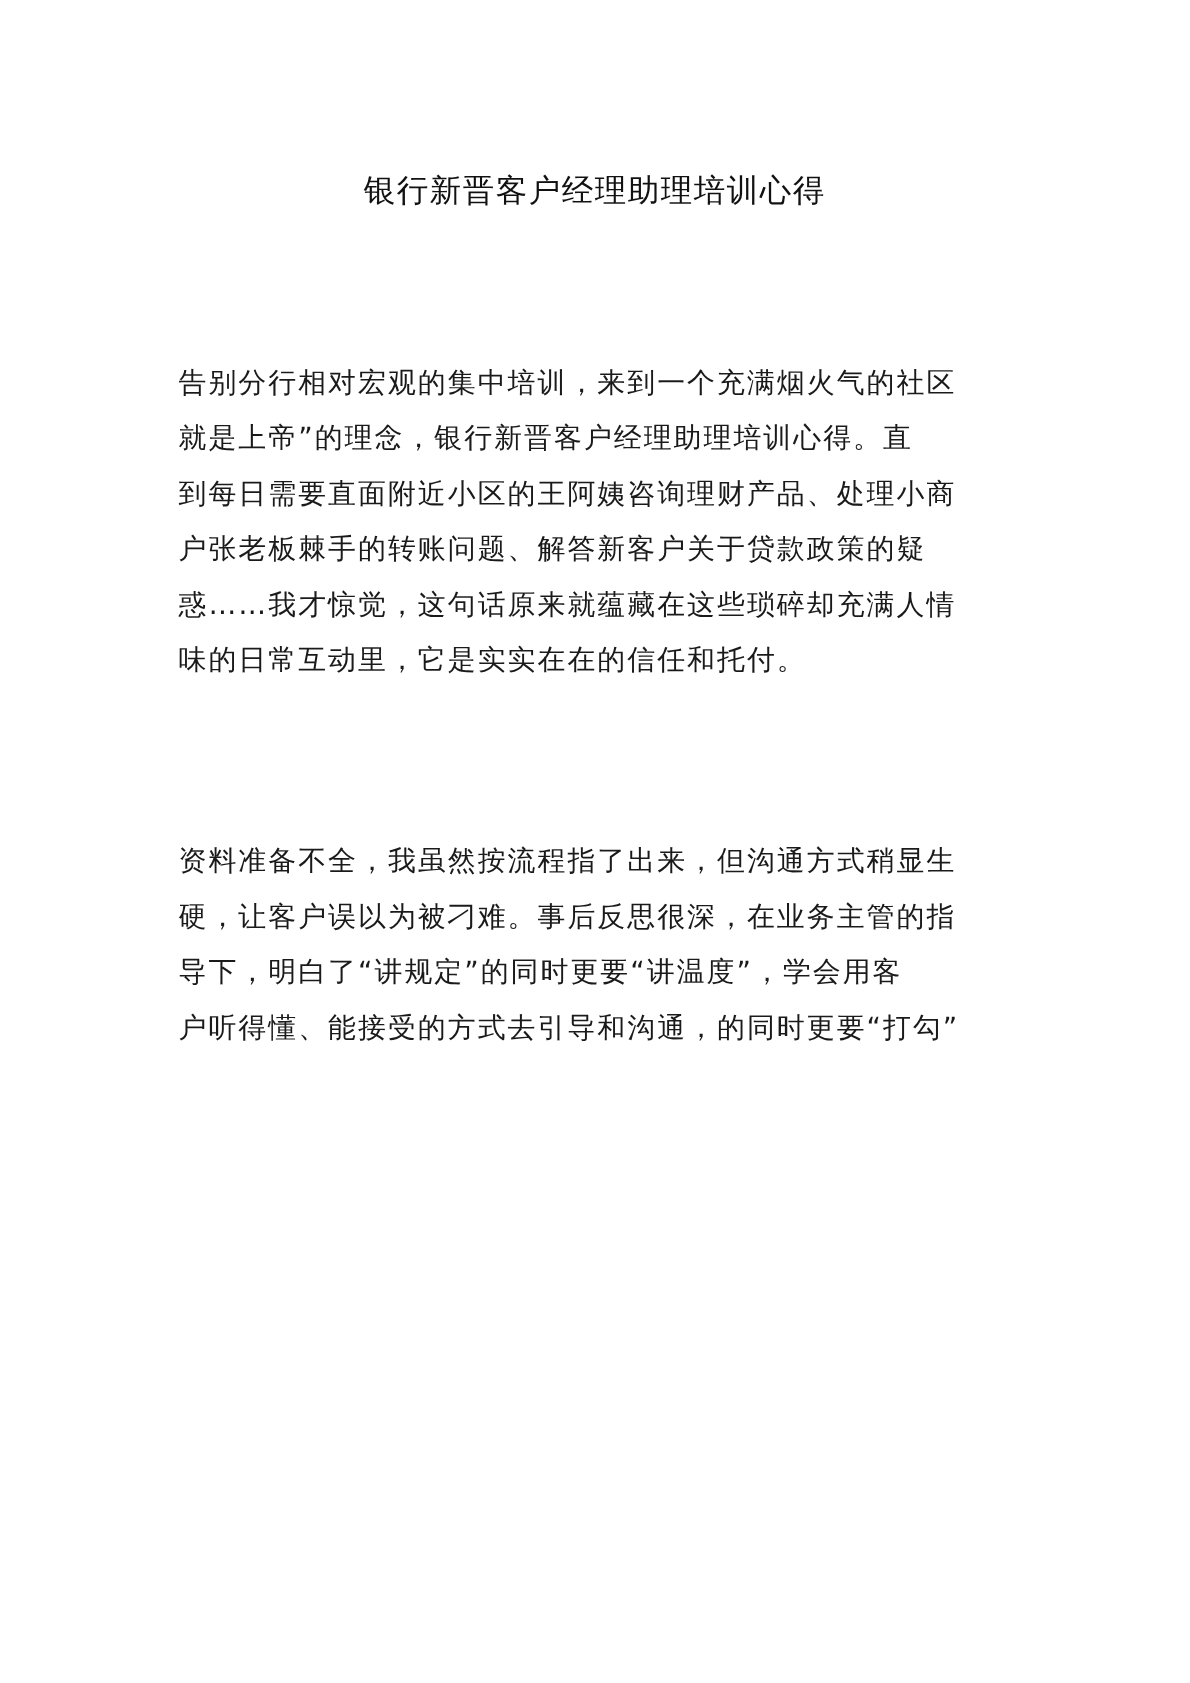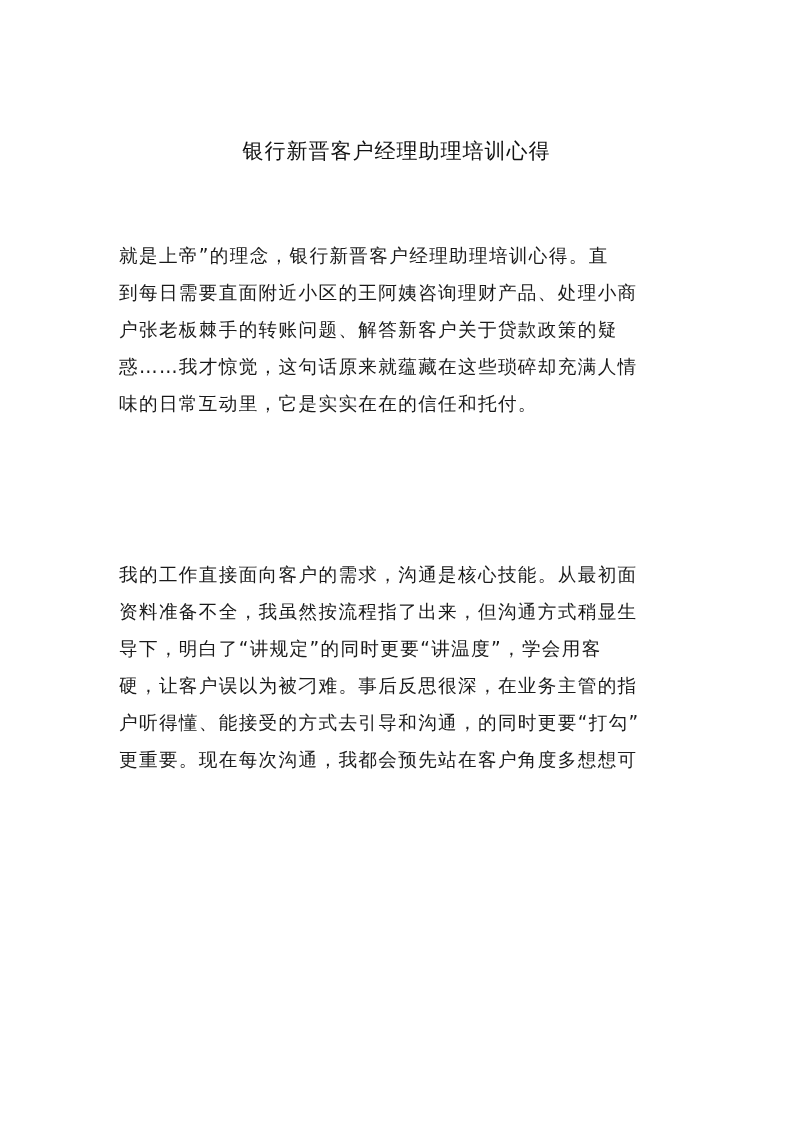--- a/index.html
+++ b/index.html
@@ -1,41 +1,40 @@
 <!DOCTYPE html>
 <html><head>
 <meta charset="utf-8">
 <style>
   html, body { margin: 0; padding: 0; background: #ffffff; }
   body { width: 793px; height: 1122px; position: relative; overflow: hidden;
          font-family: "DejaVu Sans", "Liberation Sans", sans-serif; color: #111; }
   .page { position: absolute; left: 0; top: 0; width: 793px; height: 1122px; background: #fff; }
-  .title { position: absolute; left: 0; top: 137px; width: 793px; text-align: center;
+  .title { position: absolute; left: 0; top: 113px; width: 793px; text-align: center;
            font-size: 21px; letter-spacing: 1px; line-height: 28px; color: #111; }
   .para { position: absolute; left: 119px; width: 560px; font-size: 18.6px;
           line-height: 37.1px; letter-spacing: 1.35px; text-align: justify; color: #1a1a1a; }
   .line { display: block; white-space: nowrap; height: 37.1px; }
   #p1 { top: 237px; }
   #p2 { top: 556px; }
 </style>
 </head>
 <body>
 
 <div class="page">
   <div class="title">银行新晋客户经理助理培训心得</div>
 
   <div class="para" id="p1">
+    <span class="line">告别分行相对宏观的集中培训，来到一个充满烟火气的社区</span>
     <span class="line">就是上帝”的理念，银行新晋客户经理助理培训心得。直</span>
     <span class="line">到每日需要直面附近小区的王阿姨咨询理财产品、处理小商</span>
     <span class="line">户张老板棘手的转账问题、解答新客户关于贷款政策的疑</span>
     <span class="line">惑……我才惊觉，这句话原来就蕴藏在这些琐碎却充满人情</span>
     <span class="line">味的日常互动里，它是实实在在的信任和托付。</span>
   </div>
 
   <div class="para" id="p2">
-    <span class="line">我的工作直接面向客户的需求，沟通是核心技能。从最初面</span>
     <span class="line">资料准备不全，我虽然按流程指了出来，但沟通方式稍显生</span>
+    <span class="line">硬，让客户误以为被刁难。事后反思很深，在业务主管的指</span>
     <span class="line">导下，明白了“讲规定”的同时更要“讲温度”，学会用客</span>
-    <span class="line">硬，让客户误以为被刁难。事后反思很深，在业务主管的指</span>
     <span class="line">户听得懂、能接受的方式去引导和沟通，的同时更要“打勾”</span>
-    <span class="line">更重要。现在每次沟通，我都会预先站在客户角度多想想可</span>
   </div>
 </div>
 
 </body></html>

